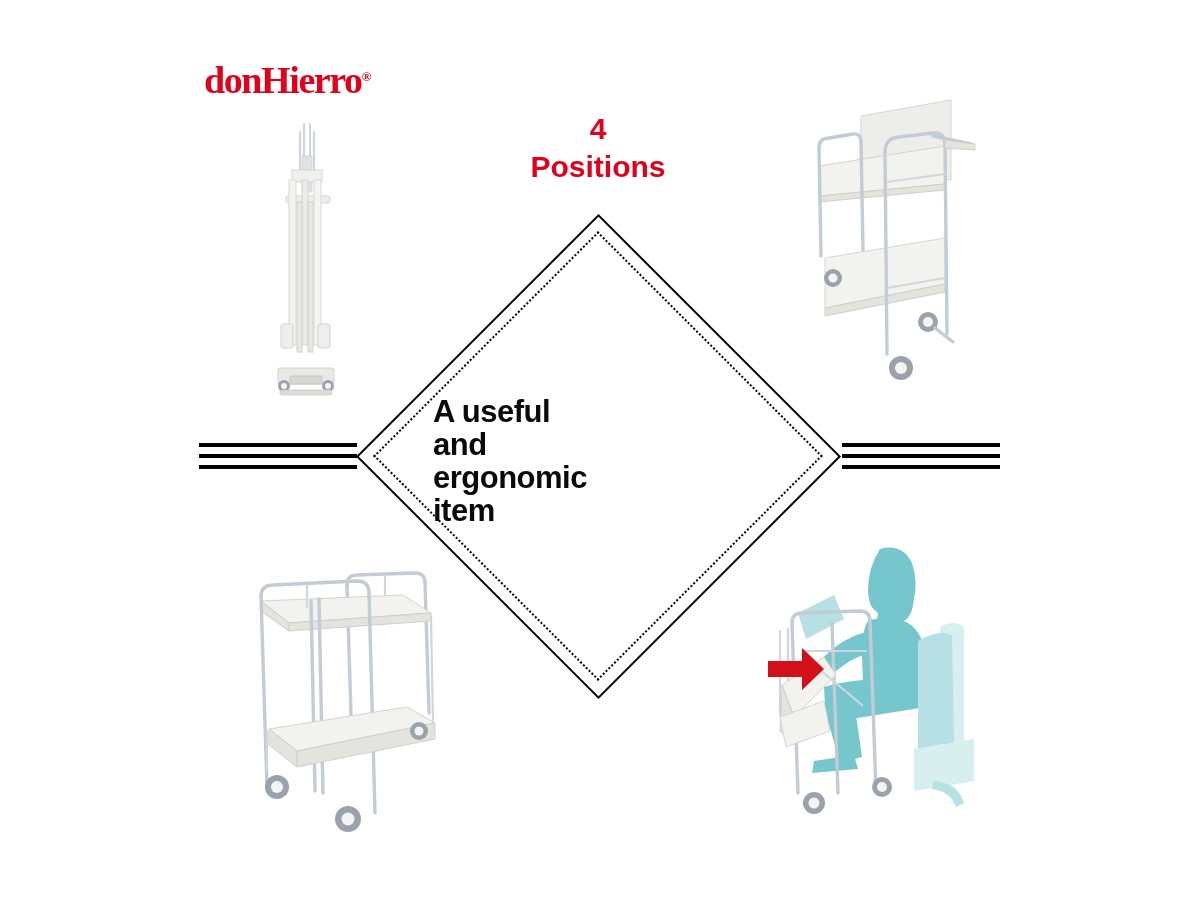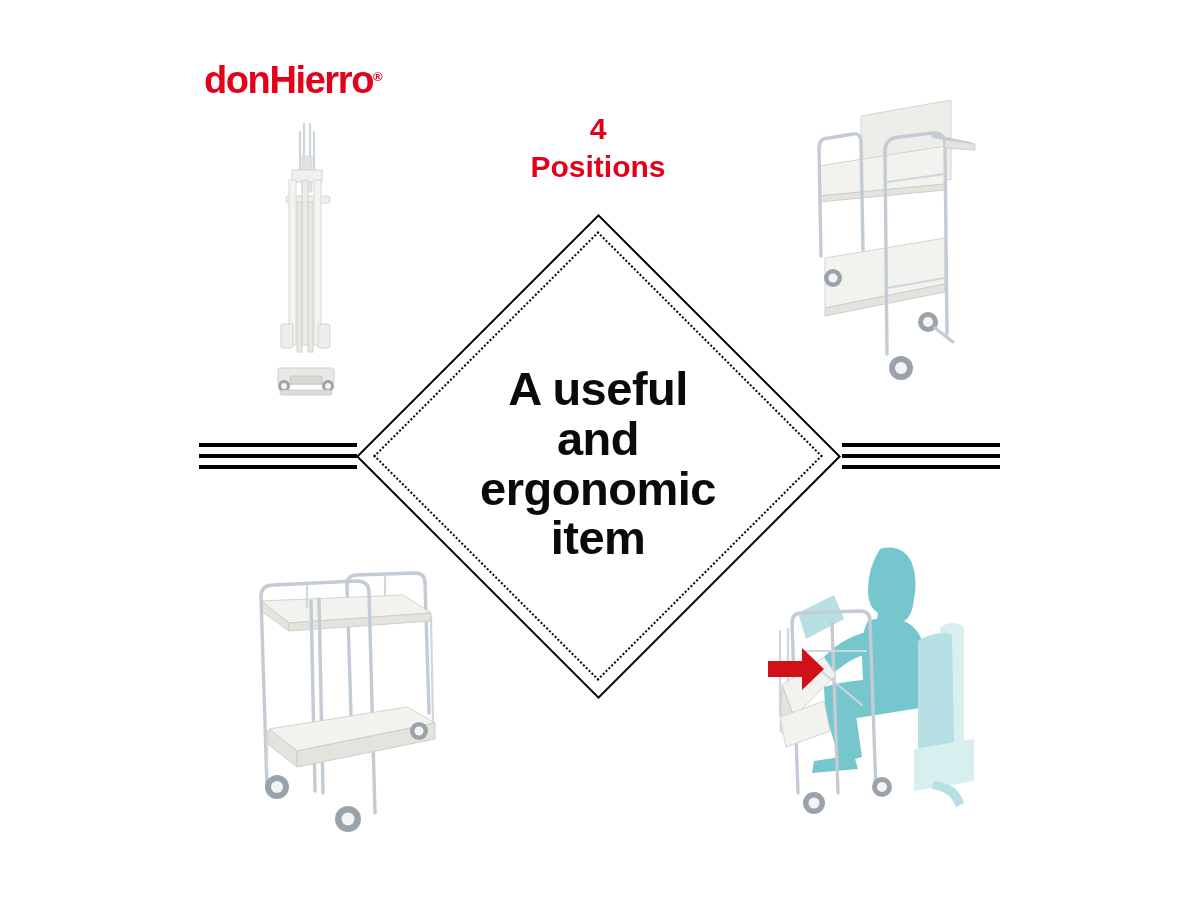--- a/index.html
+++ b/index.html
@@ -17,21 +17,21 @@
     height: 897px;
     background: #ffffff;
     overflow: hidden;
   }
 
   
   #brand-logo {
     position: absolute;
     left: 204px;
     top: 61px;
-    font-family: Liberation Sans, sans-serif;
+    font-family: Liberation Serif, serif;
     font-weight: bold;
     font-size: 38px;
     letter-spacing: -1.4px;
     color: #E2001A;
     line-height: 1;
     white-space: nowrap;
   }
   #brand-logo .tm {
     font-size: 13px;
     vertical-align: 12px;
@@ -86,24 +86,24 @@
     transform: rotate(45deg);
     box-sizing: border-box;
   }
   #diamond-text {
     position: absolute;
     left: 50%;
     top: 50%;
     width: 330px;
     margin-left: -165px;
     transform: translateY(-46%);
-    text-align: center;
+    text-align: left;
     color: #0a0a0a;
     font-weight: bold;
-    font-size: 47px;
+    font-size: 31px;
     line-height: 1.06;
     white-space: pre-line;
     letter-spacing: -0.5px;
   }
 
   
   .rule-group {
     position: absolute;
     top: 441px;
     width: 158px;

